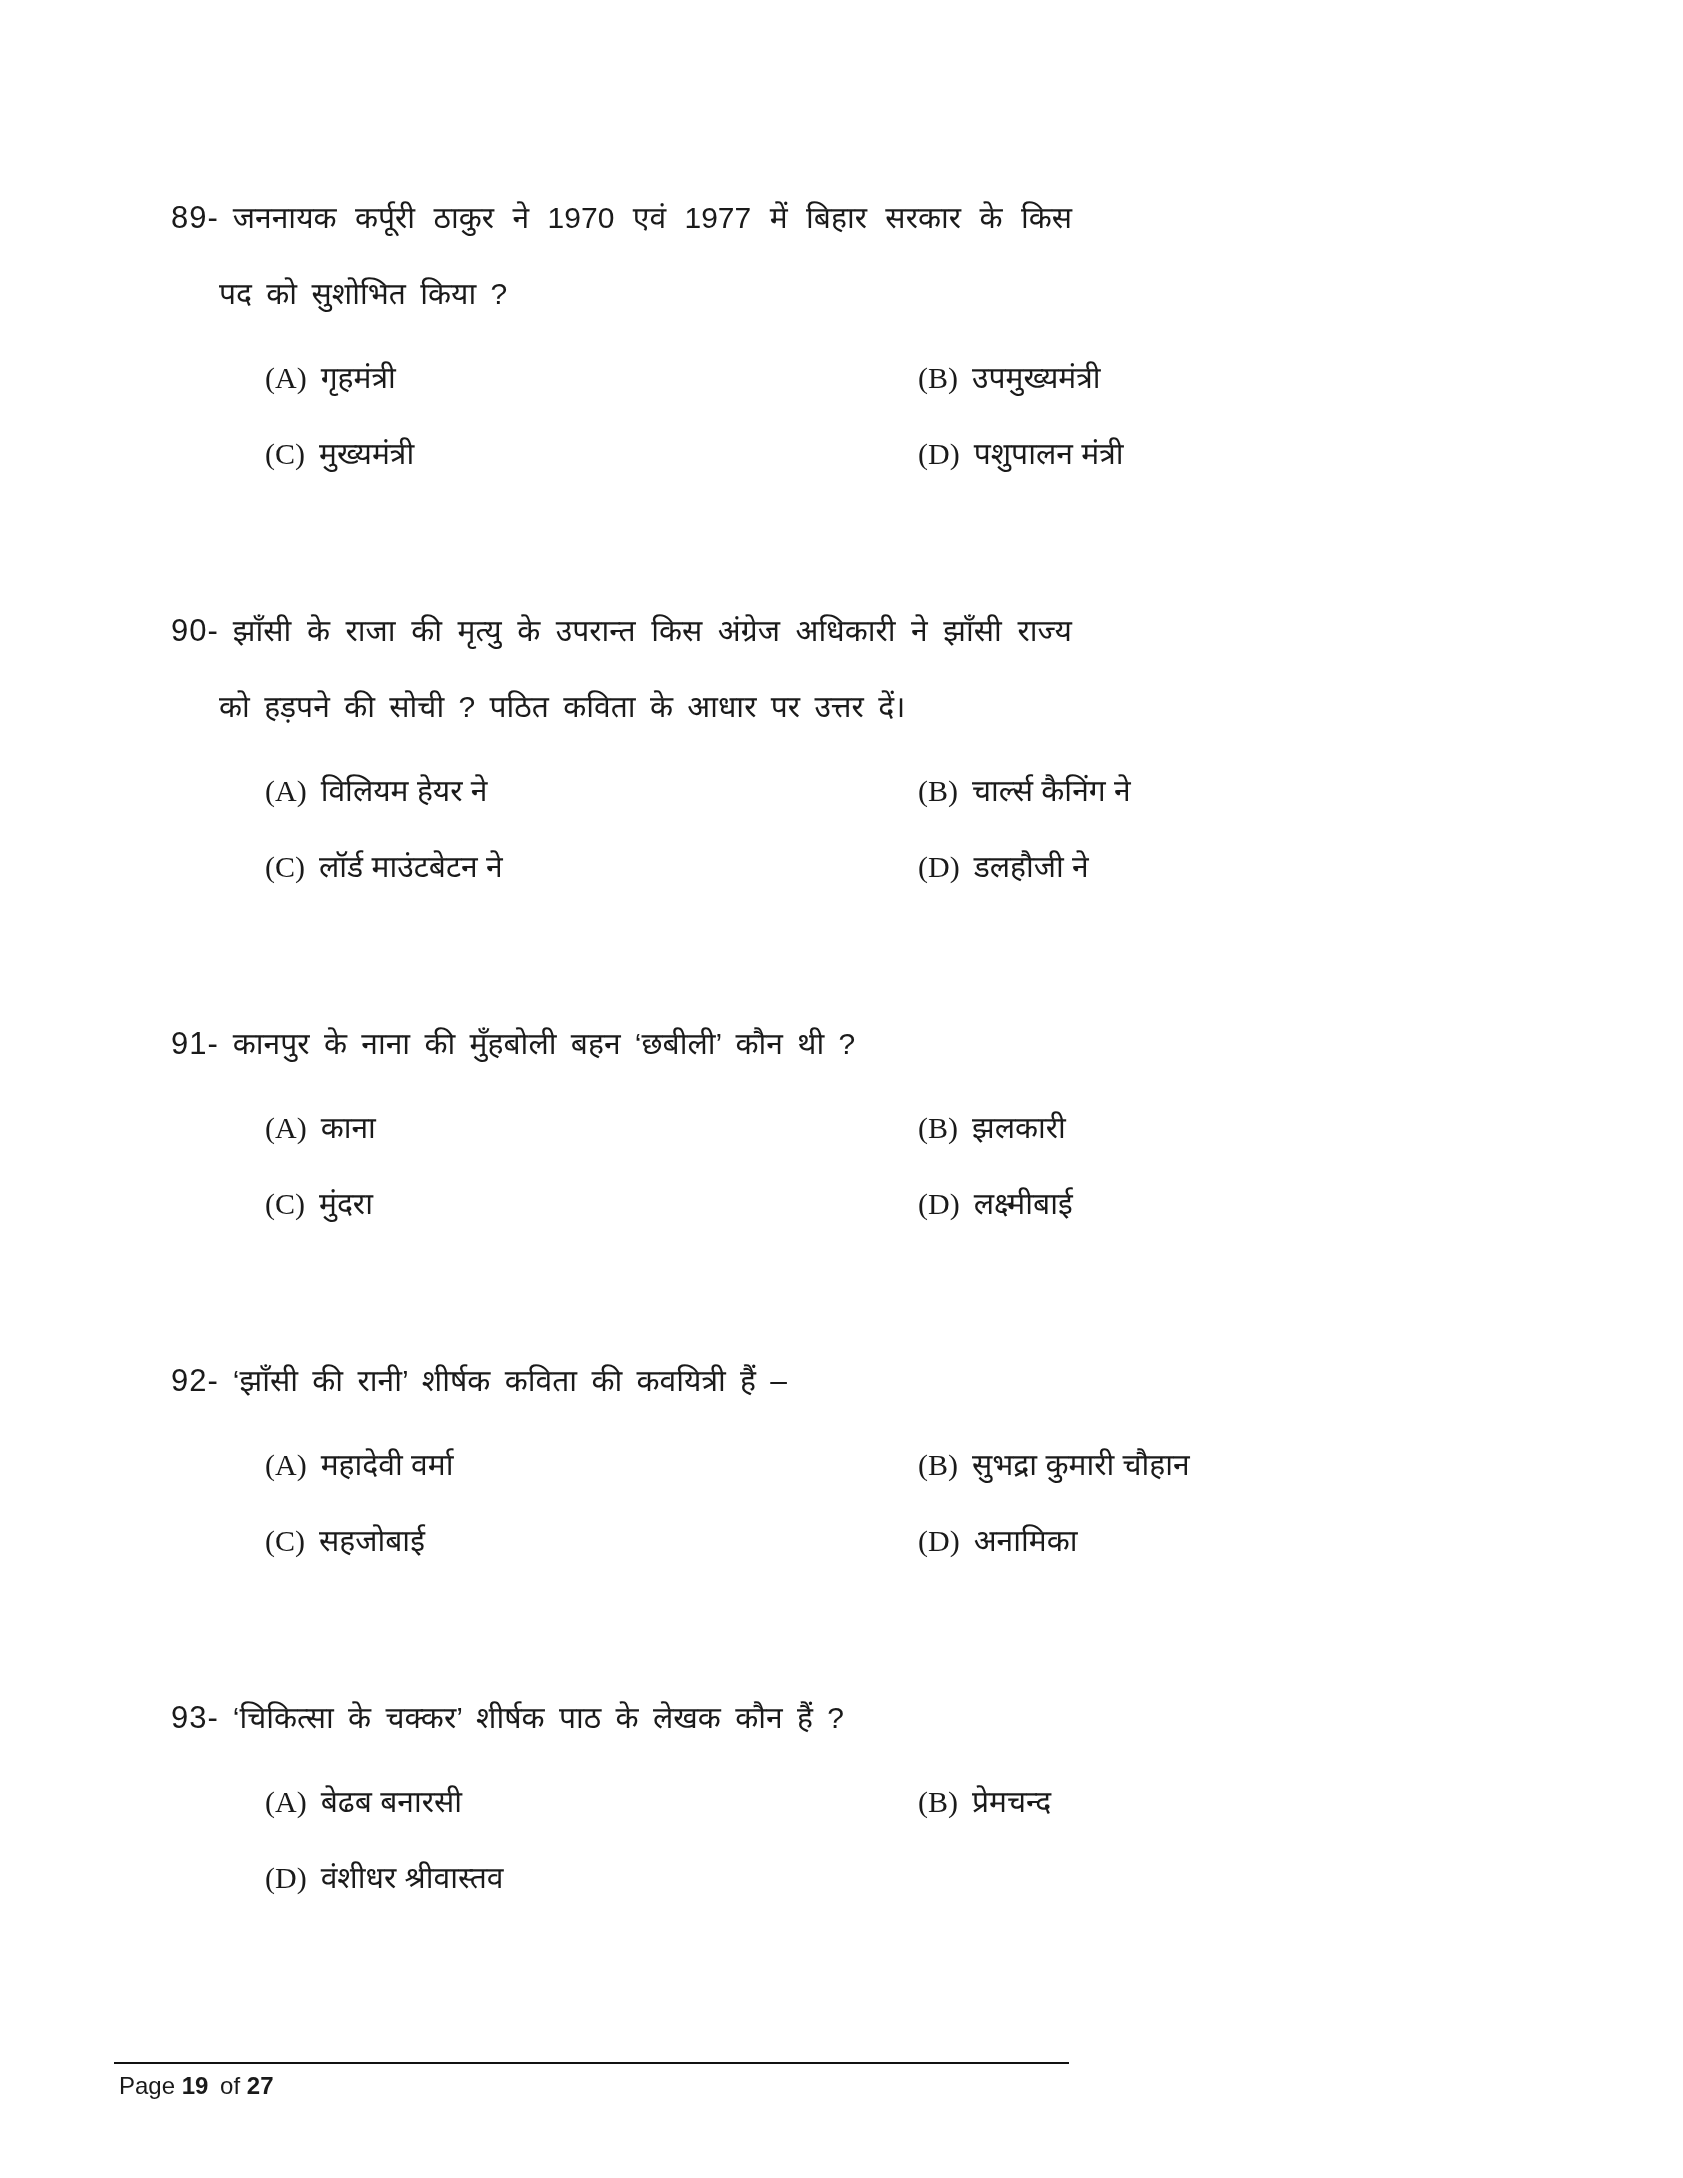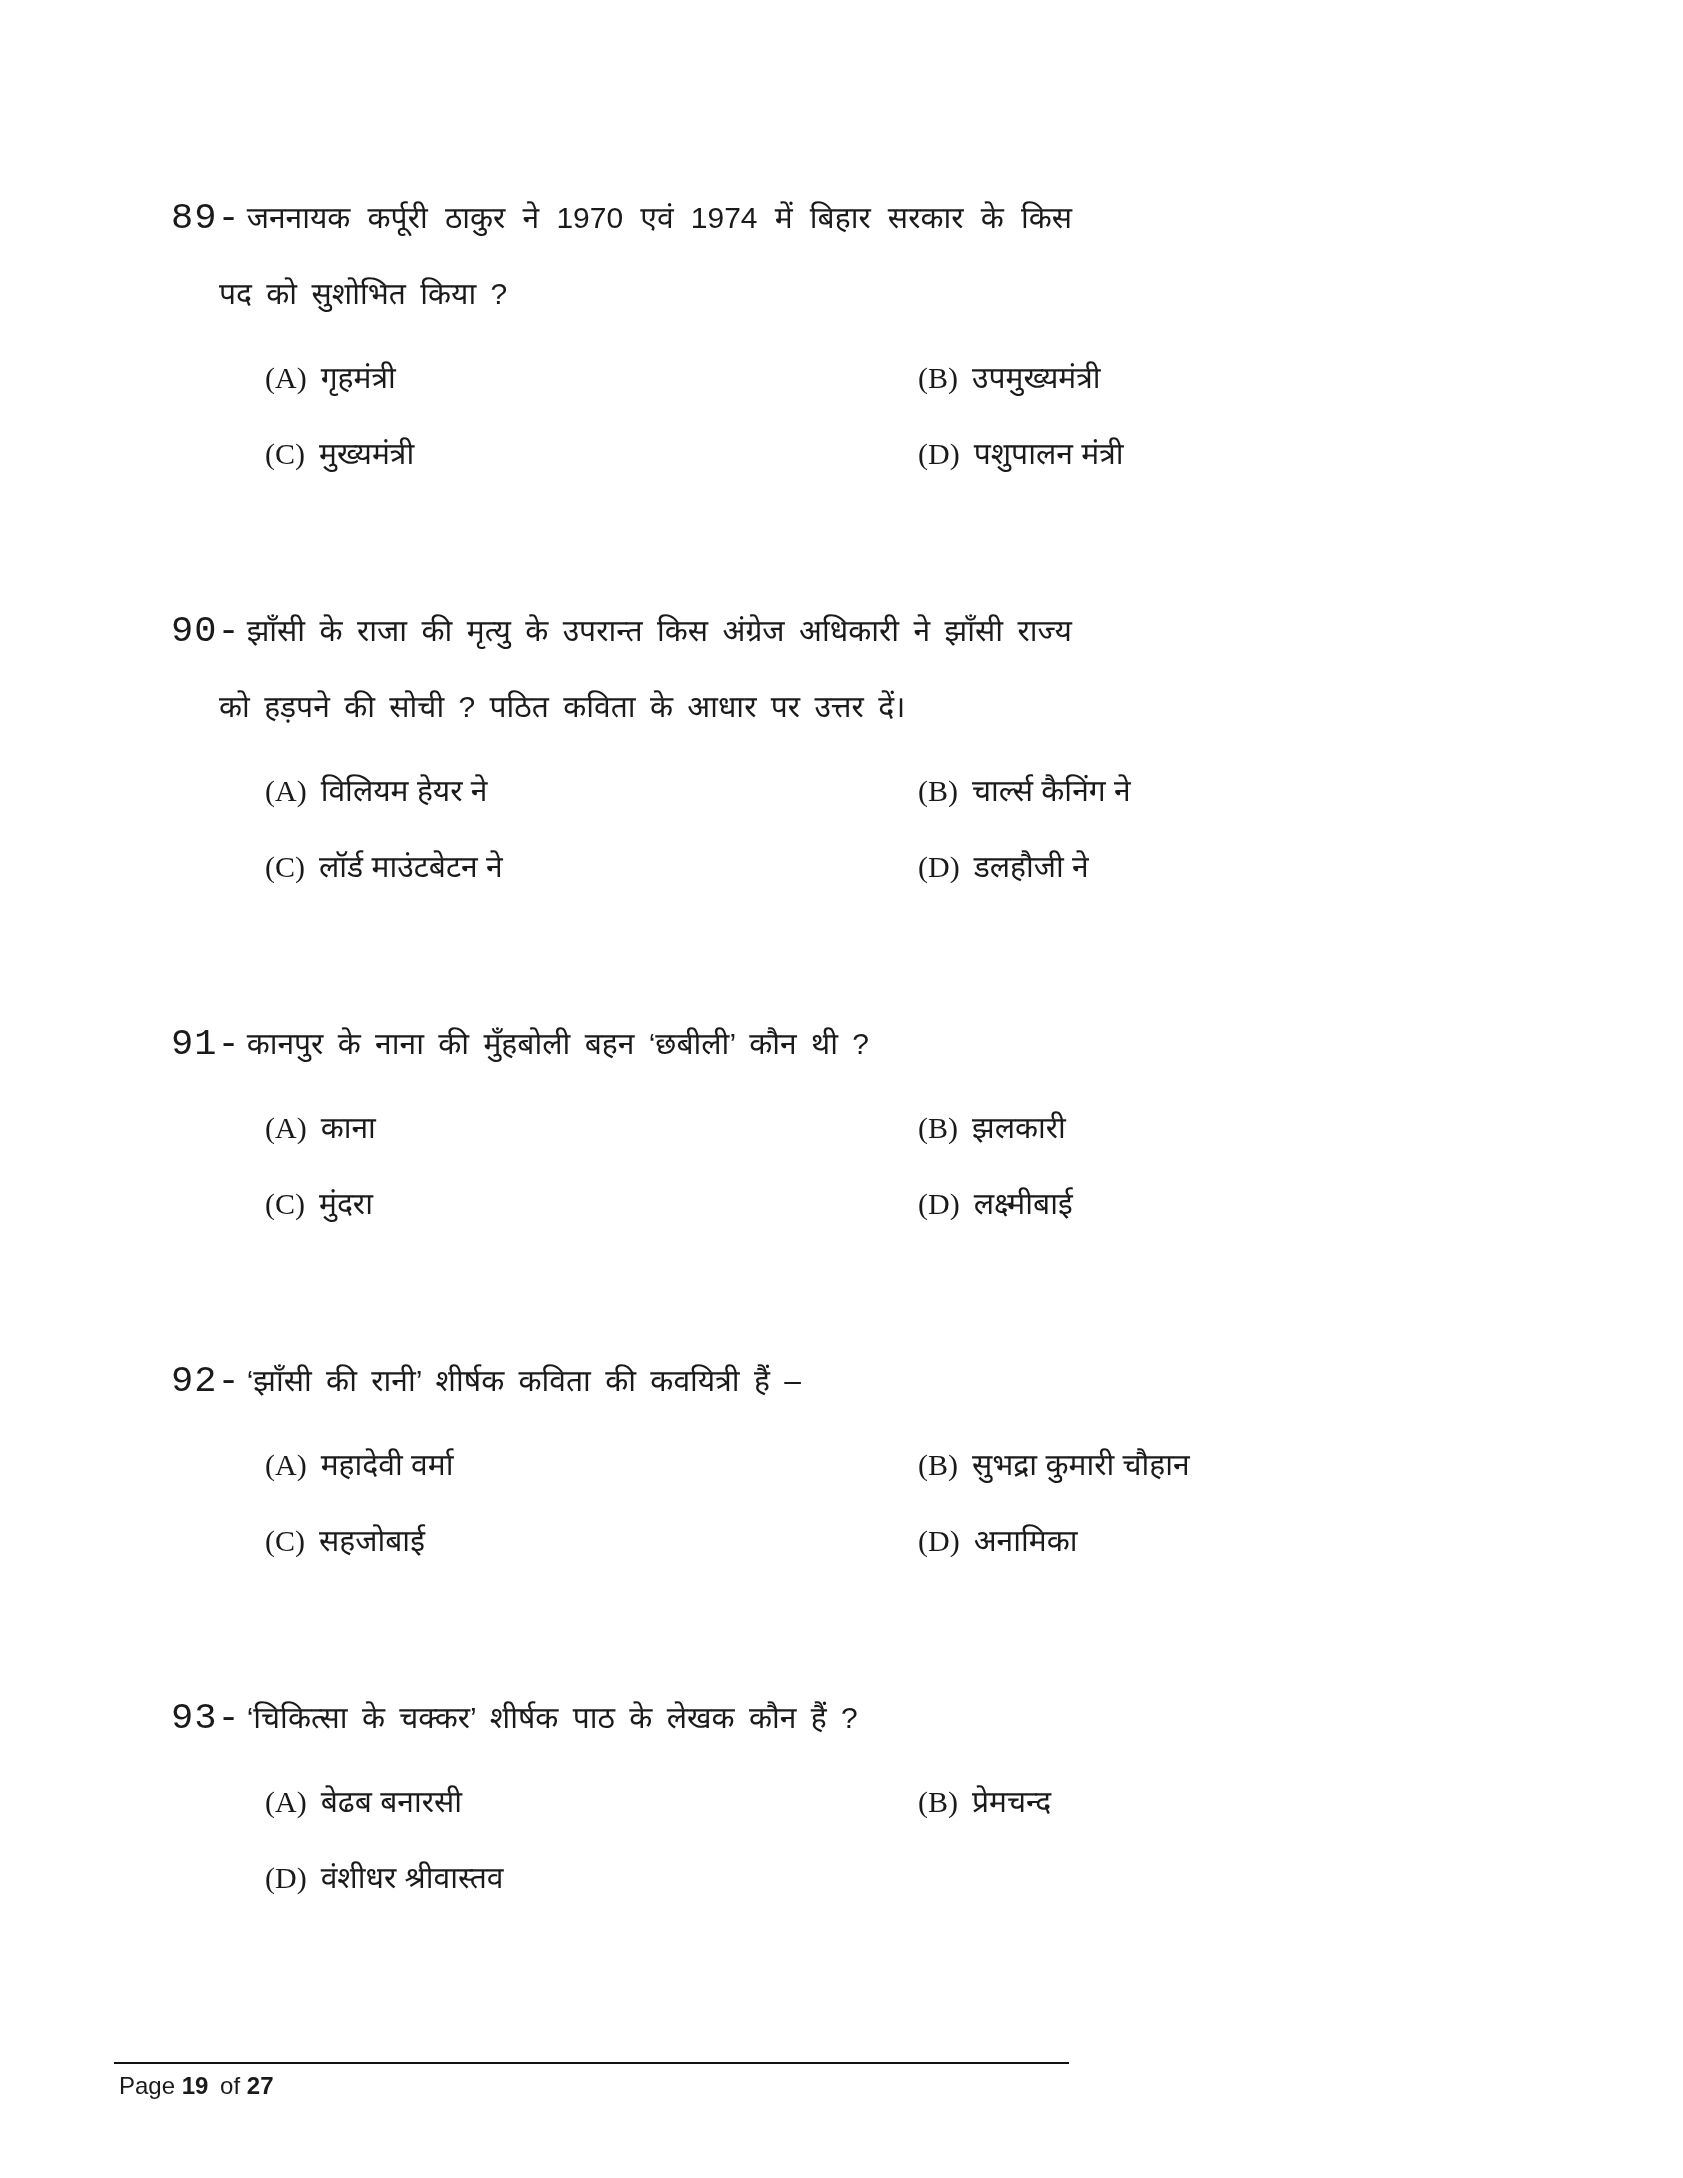--- a/index.html
+++ b/index.html
@@ -30,24 +30,24 @@
   .q-text {
     margin: 0;
     font-size: 30px;
     line-height: 76px;
     text-align: justify;
     padding-left: 48px;
     text-indent: -48px;
     word-spacing: 6px;
   }
   .q-num {
-    font-family: Liberation Mono, monospace;
-    font-size: 37px;
+    font-family: Liberation Sans, sans-serif;
+    font-size: 31px;
     letter-spacing: 1px;
-    margin-right: 6px;
+    margin-right: 14px;
   }
   .options {
     margin: 26px 0 0 94px;
     display: grid;
     grid-template-columns: 653px auto;
     row-gap: 36px;
   }
   .opt {
     font-size: 30px;
     line-height: 40px;
@@ -72,21 +72,21 @@
   .footer b { font-weight: bold; }
   .footer span { margin-left: 5px; }
 </style>
 </head>
 <body>
 
 <div class="page">
   <div class="content">
 
     <div class="question">
-      <p class="q-text"><span class="q-num">89-</span><span>जननायक कर्पूरी ठाकुर ने 1970 एवं 1974 में बिहार सरकार के किस पद को सुशोभित किया ?</span></p>
+      <p class="q-text"><span class="q-num">89-</span><span>जननायक कर्पूरी ठाकुर ने 1970 एवं 1977 में बिहार सरकार के किस पद को सुशोभित किया ?</span></p>
       <div class="options">
         <div class="opt"><span class="opt-label">(A)</span><span class="opt-text">गृहमंत्री</span></div>
         <div class="opt"><span class="opt-label">(B)</span><span class="opt-text">उपमुख्यमंत्री</span></div>
         <div class="opt"><span class="opt-label">(C)</span><span class="opt-text">मुख्यमंत्री</span></div>
         <div class="opt"><span class="opt-label">(D)</span><span class="opt-text">पशुपालन मंत्री</span></div>
       </div>
     </div>
 
     <div class="question">
       <p class="q-text"><span class="q-num">90-</span><span>झाँसी के राजा की मृत्यु के उपरान्त किस अंग्रेज अधिकारी ने झाँसी राज्य को हड़पने की सोची ? पठित कविता के आधार पर उत्तर दें।</span></p>

